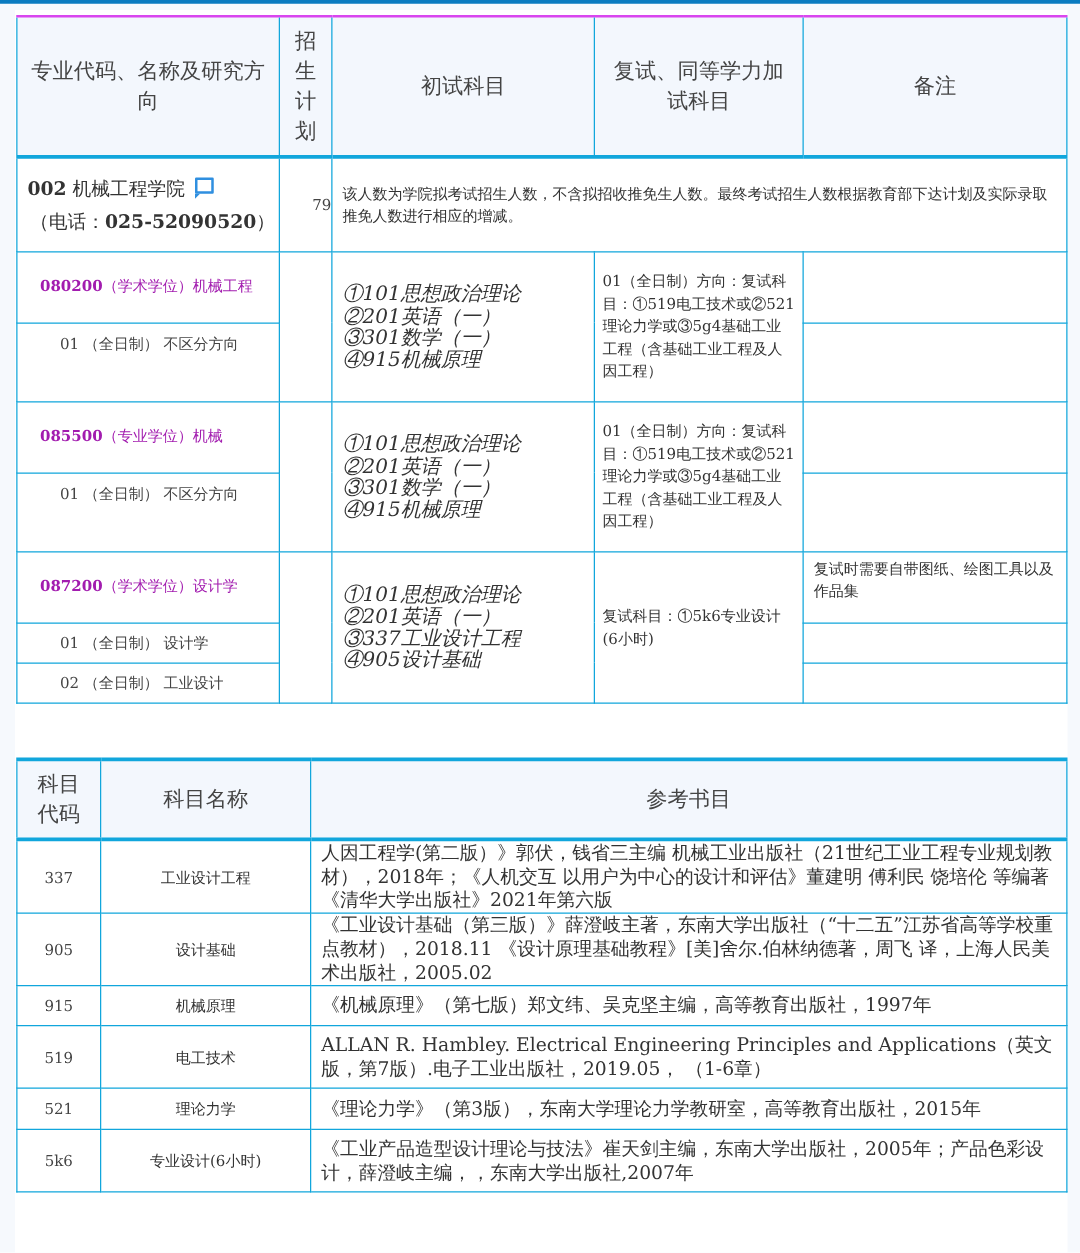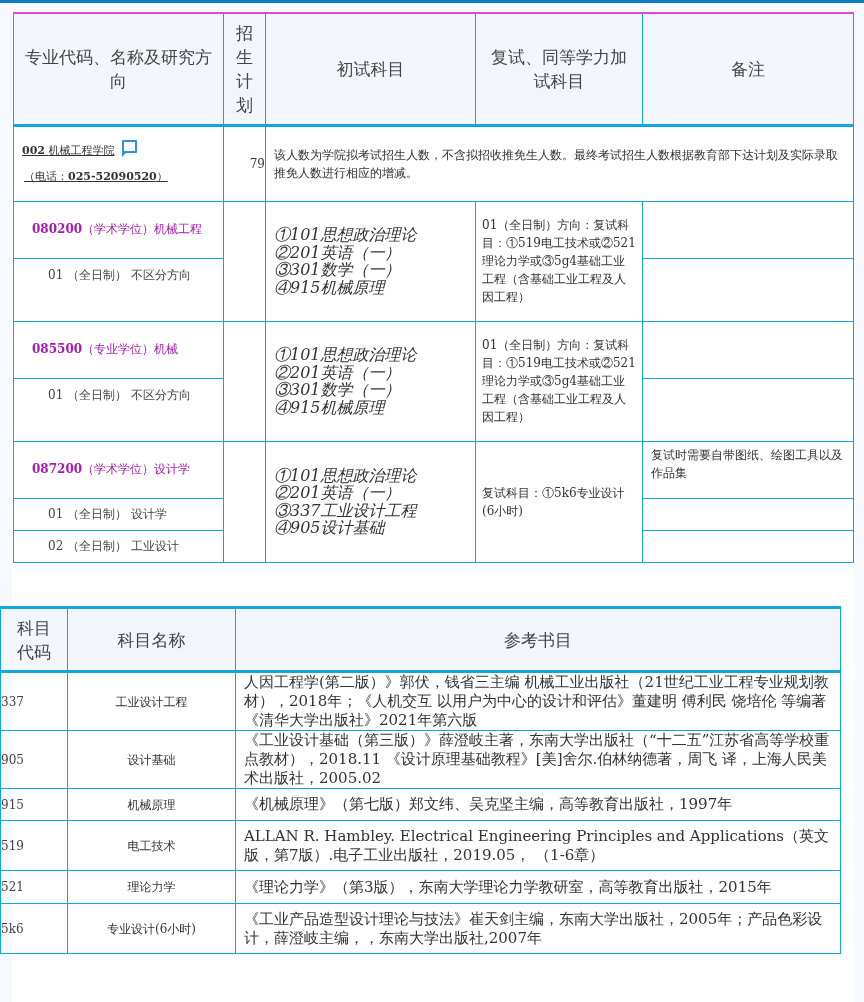--- a/index.html
+++ b/index.html
@@ -15,41 +15,41 @@
       position: absolute; left: 12px; top: 8px; width: 842px; height: 994px; background: #ffffff;
     }
     table { border-collapse: collapse; table-layout: fixed; position: absolute; }
     td, th { border: 1px solid #11a6dc; vertical-align: middle; padding: 0; }
     th { background: #f3f7fd; font-weight: normal; color: #444; font-family: "DejaVu Sans", sans-serif; }
     #t1 { left: 13px; top: 12px; width: 840px; }
     #t1 thead tr { height: 112px; }
     #t1 thead th { font-size: 17px; line-height: 24px; text-align: center; }
     #t1 thead { border-bottom: 3px solid #11a6dc; }
     #t1 thead th { border-top: 2px solid #d946ef; border-bottom: 3px solid #11a6dc; }
-    .cell-college { padding-left: 8px; font-size: 11px; line-height: 26px; text-decoration: underline; }
+    .cell-college { padding-left: 8px; font-size: 15px; line-height: 26px; }
     .bold { font-weight: bold; }
     .chat-icon {
       display: inline-block; width: 11px; height: 9px; border: 2px solid #2f8fe0; border-radius: 1px;
       position: relative; margin-left: 8px; vertical-align: 1px;
     }
     .chat-icon:after {
       content: ""; position: absolute; left: -2px; bottom: -6px; width: 0; height: 0;
       border-left: 4px solid #2f8fe0; border-bottom: 4px solid transparent;
     }
     .plan { text-align: right; font-size: 12px; color: #444; }
     .note-wide { font-family: "DejaVu Sans", sans-serif; font-size: 12px; line-height: 18px; padding: 0 8px; color: #333; }
     .major { font-size: 12px; padding-left: 18px; color: #a21caf; }
     .dir { font-size: 12px; padding-left: 34px; color: #444; }
     .subjects { font-size: 16px; line-height: 17.5px; padding-left: 8px; color: #333; font-style: italic; }
     .retest { font-size: 12px; line-height: 18px; padding: 0 6px; color: #333; vertical-align: middle; }
     .remark { font-family: "DejaVu Sans", sans-serif; font-size: 12px; line-height: 18px; padding: 4px 8px; color: #333; vertical-align: top; }
-    #t2 { left: 0; top: 606px; width: 840px; }
+    #t2 { left: 13px; top: 606px; width: 840px; }
     #t2 thead th { font-size: 17px; line-height: 24px; text-align: center; border-top: 3px solid #11a6dc; border-bottom: 3px solid #11a6dc; }
     #t2 thead tr { height: 64px; }
-    .code { font-size: 12px; color: #444; }
+    .code { text-align: center; font-size: 12px; color: #444; }
     .name { text-align: center; font-size: 12px; line-height: 18px; color: #333; }
     .books { font-size: 15px; line-height: 19px; padding: 0 8px; color: #333; }
   </style>
 </head>
 <body>
 
 <div class="topbar"></div>
 <div class="panel"></div>
 
 <table id="t1">

